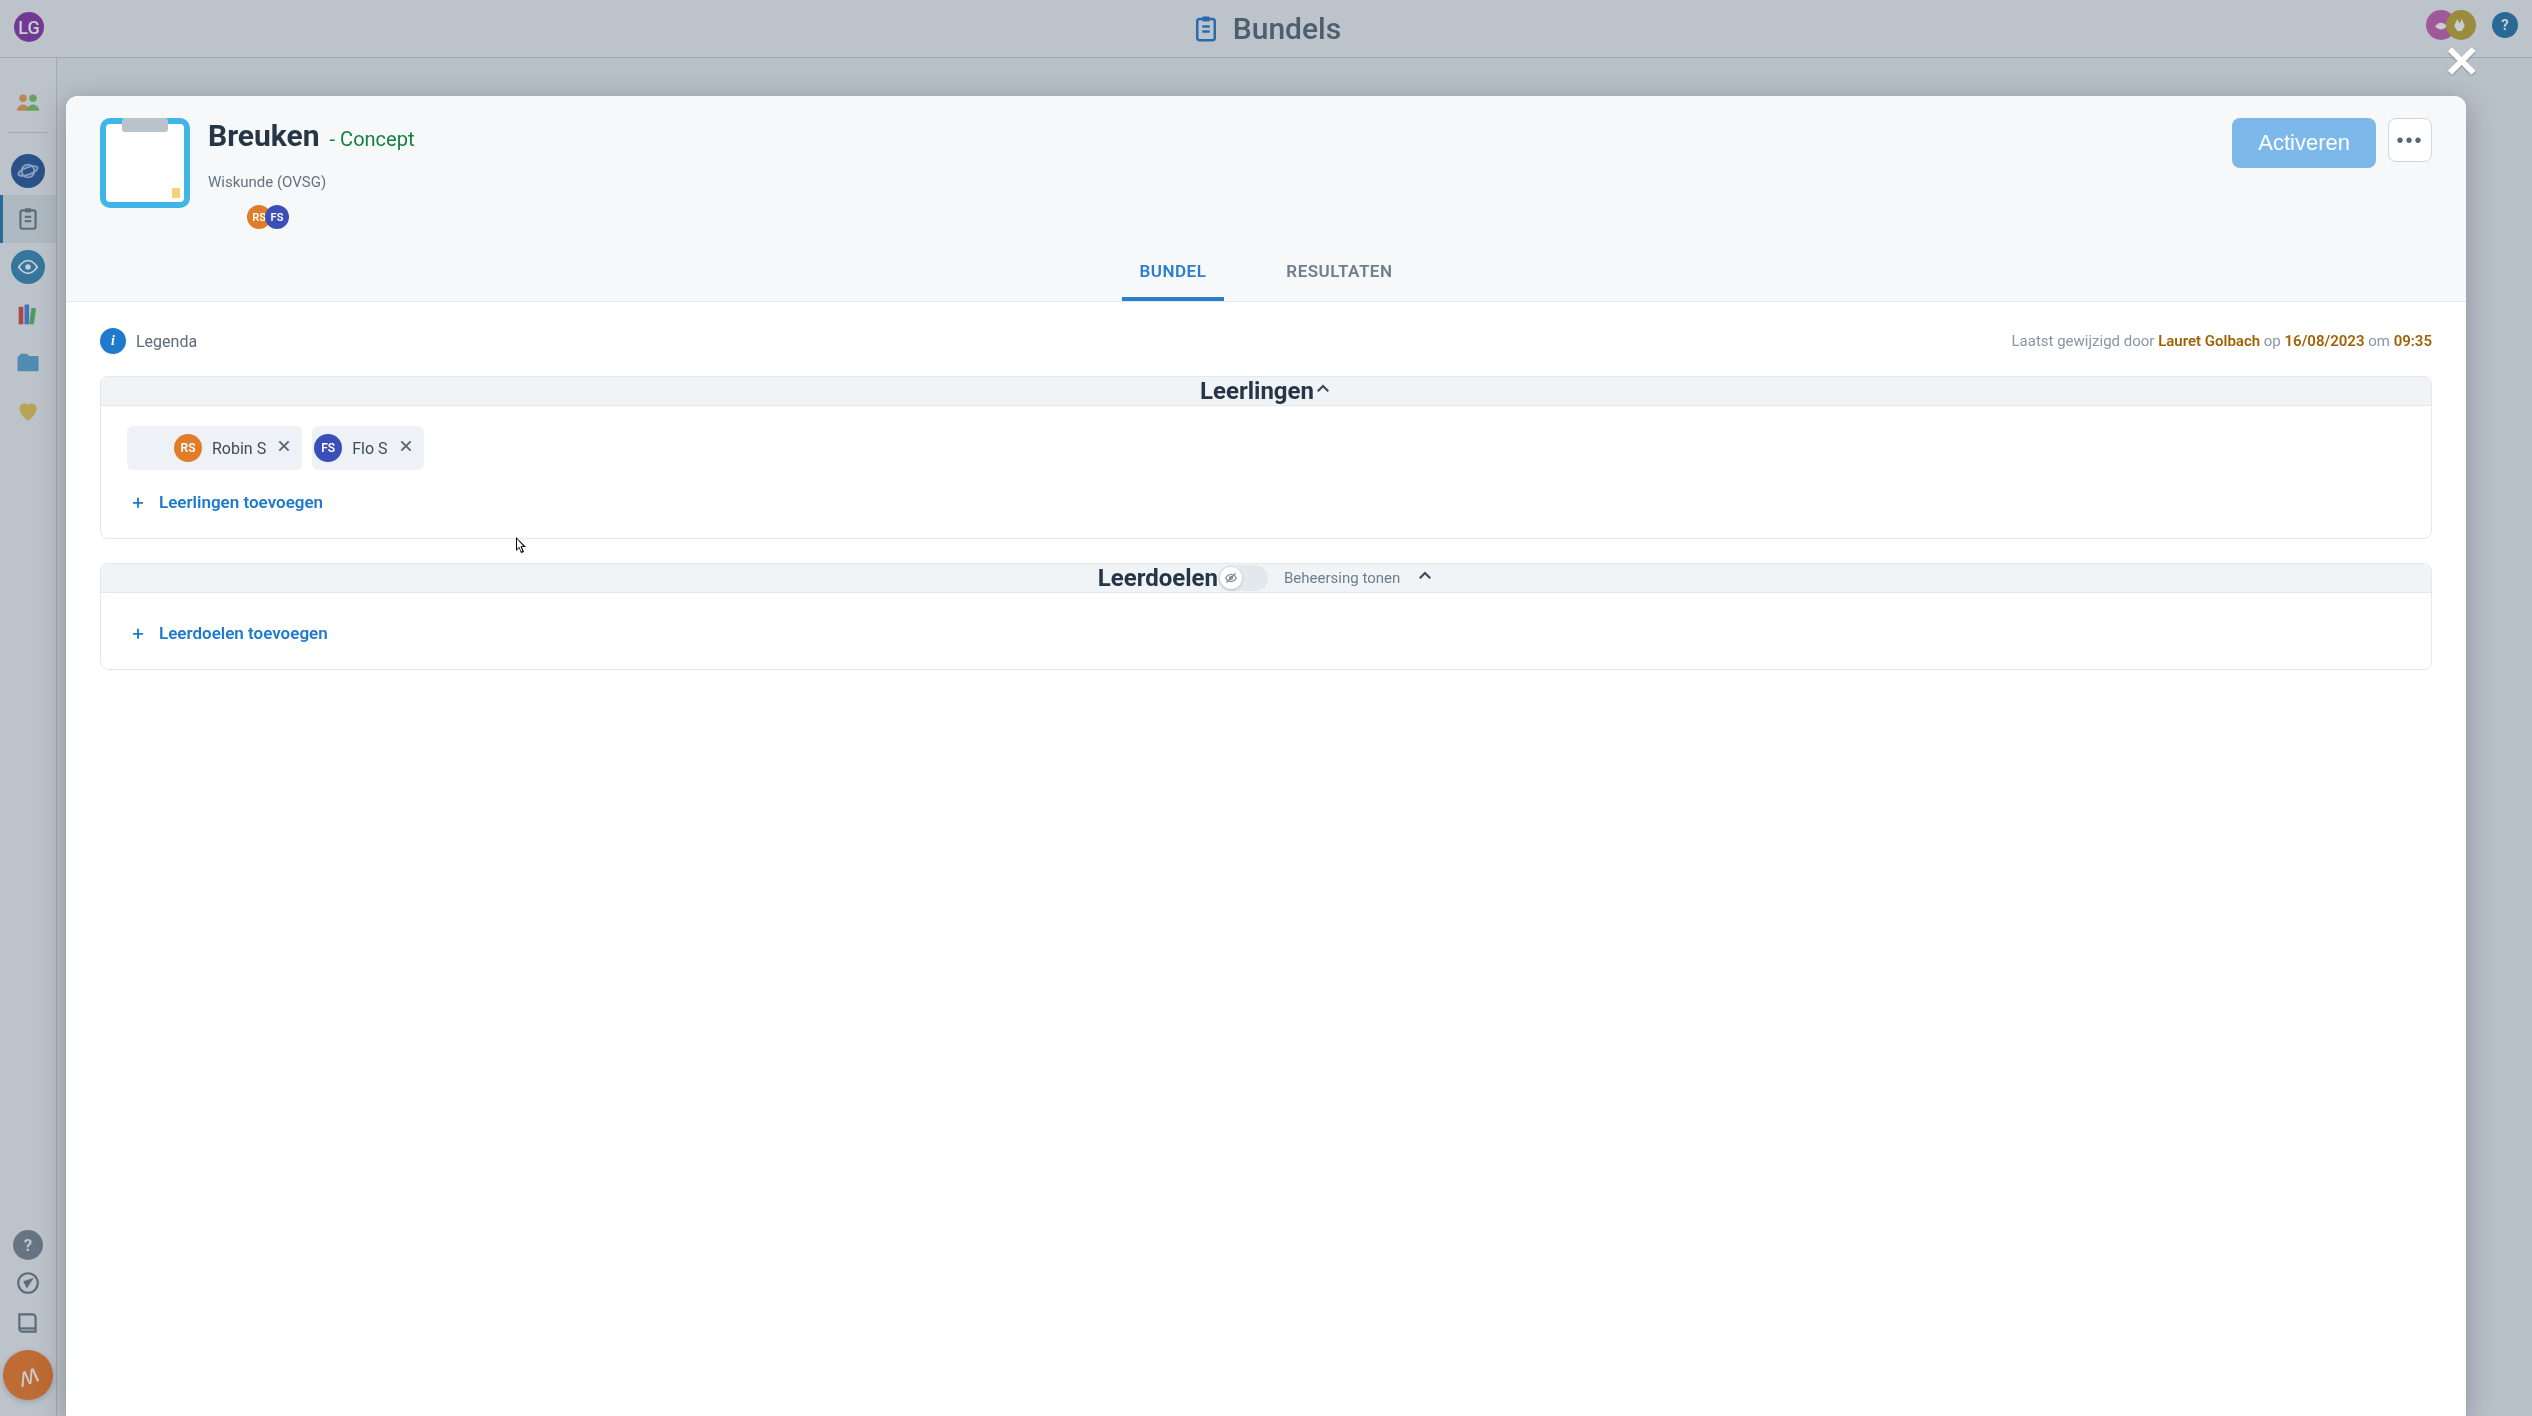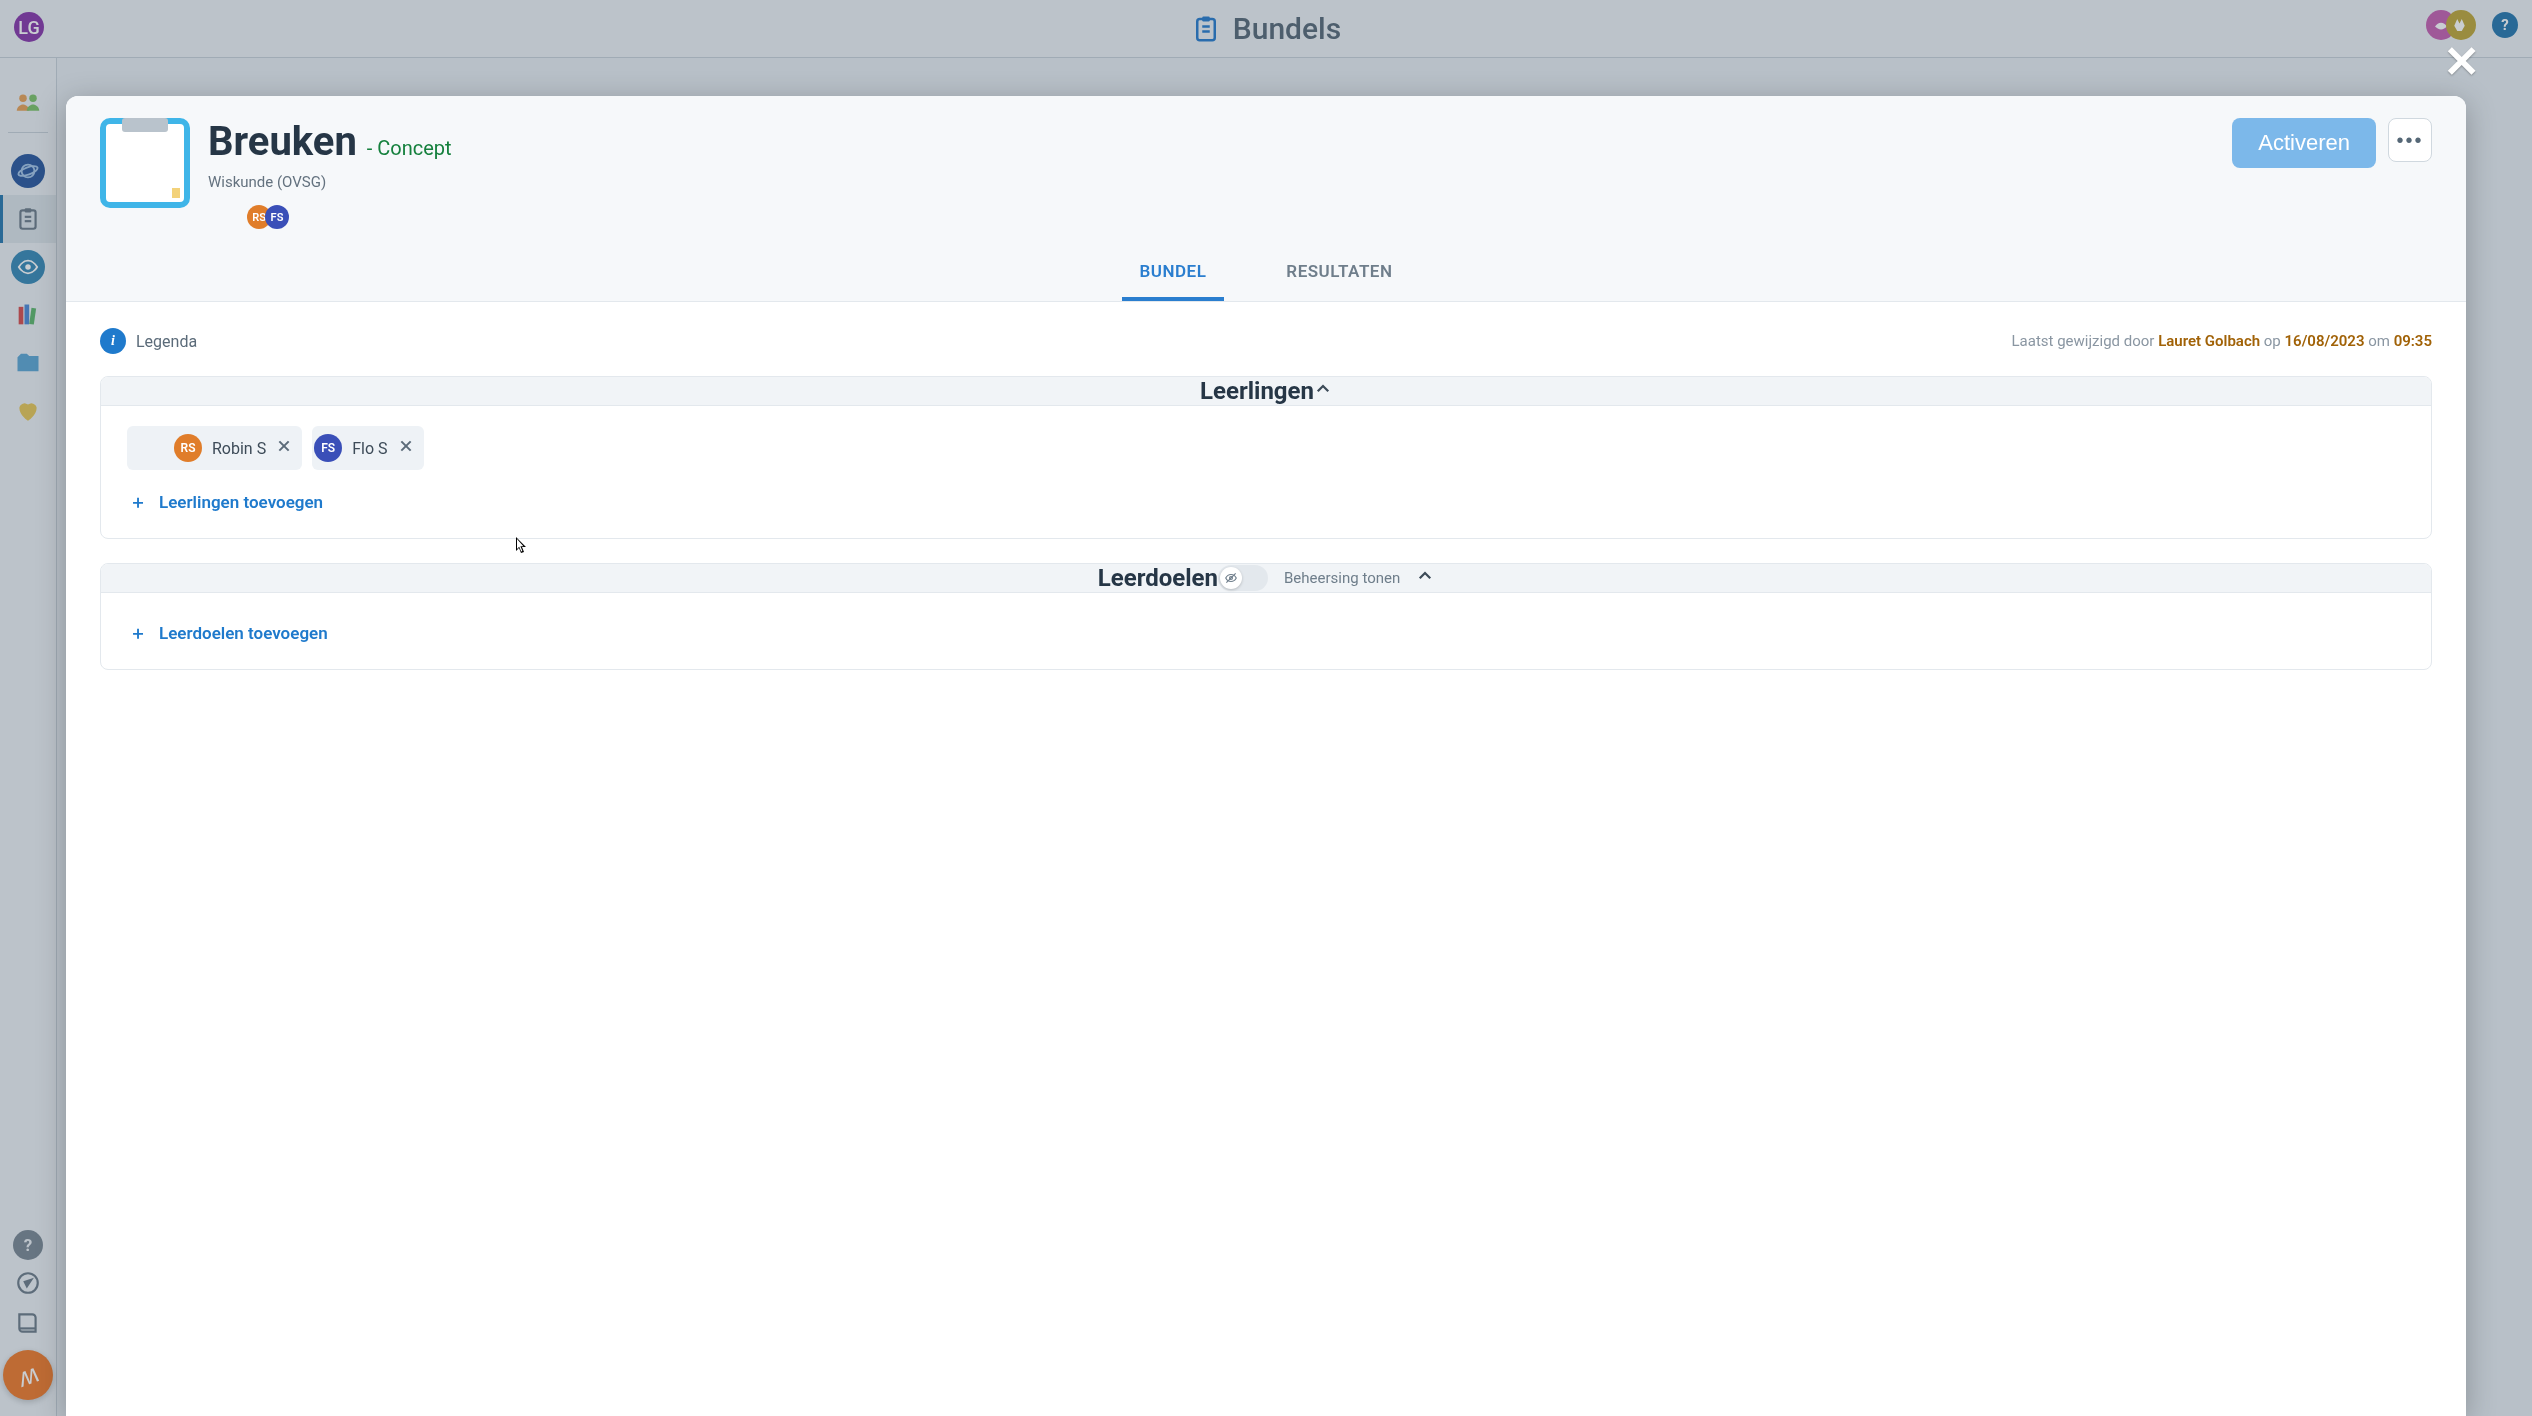--- a/index.html
+++ b/index.html
@@ -75,23 +75,23 @@
   }
   .bundle-thumb::before{
     content:""; position:absolute; left:50%; top:-6px; transform:translateX(-50%);
     width:46px; height:14px; background:#b9c3cc; border-radius:3px;
   }
   .bundle-thumb::after{
     content:""; position:absolute; right:4px; bottom:4px; width:8px; height:10px; background:#f3d27a;
   }
   .mh-titleblock { flex:1; }
   .mh-title-line { display:flex; align-items:baseline; gap:10px; }
-  .mh-title { font-size: 40px; font-weight: 700; color:#263646; }
+  .mh-title { font-size: 30px; font-weight: 700; color:#263646; }
   .mh-status { font-size: 20px; color:#15803d; }
-  .mh-subject { font-size: 15px; color:#64727f; margin-top:8px; }
+  .mh-subject { font-size: 15px; color:#64727f; margin-top:20px; }
   .mh-avatars { display:flex; margin-top:14px; }
   .mini-av { width:24px; height:24px; border-radius:50%; color:#fff; font-size:11px; font-weight:600; display:flex; align-items:center; justify-content:center;margin-left:39px; }
   .mini-av.rs { background:#e07d2a; }
   .mini-av.fs { background:#3a4fb8; margin-left:-6px; }
   .mh-actions { display:flex; gap:12px; align-items:flex-start; }
   .btn-activate {
     background:#7cb8ea; color:#fff; border:none; border-radius:8px;
     padding: 12px 26px; font-size:22px; font-weight:500; cursor:pointer;text-align:center;
   }
   .btn-more {

